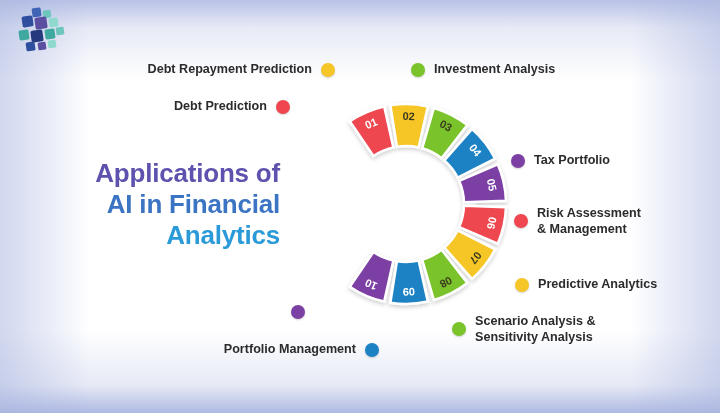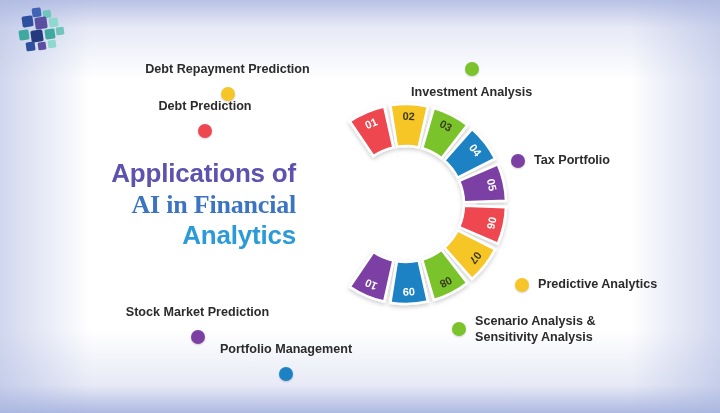--- a/index.html
+++ b/index.html
@@ -45,31 +45,31 @@
     position: absolute;
     left: 16px;
     top: 6px;
     width: 62px;
     height: 46px;
   }
 
   
   .title {
     position: absolute;
-    left: 28px;
+    left: 12px;
     top: 158px;
     width: 268px;
     text-align: right;
     font-size: 26px;
     line-height: 31px;
     font-weight: bold;
     letter-spacing: -0.2px;
   }
   .title .l1 { color: #5d52ad; display: block; }
-  .title .l2 { color: #3c74c4; display: block; font-family: Liberation Serif, serif; }
+  .title .l2 { color: #3c74c4; display: block; }
   .title .l3 { color: #2b9ad8; display: block; }
 
   
   .donut {
     position: absolute;
     left: 300px;
     top: 88px;
     width: 212px;
     height: 232px;
   }
@@ -80,21 +80,21 @@
     display: flex;
     align-items: center;
     gap: 9px;
     color: #2b2b2b;
     font-size: 12.6px;
     line-height: 15.5px;
     font-weight: 600;
     white-space: pre-line;
   }
   .lbl.right-align {
-    flex-direction: column;
+    flex-direction: row;
     justify-content: flex-end;
   }
   .lbl .dot {
     flex: 0 0 auto;
     width: 14px;
     height: 14px;
     border-radius: 50%;
     box-shadow: 0 1px 2px rgba(0,0,0,0.18);
   }
   .lbl .txt { display: block; }
@@ -163,46 +163,50 @@
   <div class="lbl right-align" style="left:120px; top:62px; width:215px; justify-content:flex-end;">
     <span class="txt">Debt Repayment Prediction</span>
     <span class="dot" style="background:#f6c527;"></span>
   </div>
 
   <div class="lbl right-align" style="left:120px; top:99px; width:170px; justify-content:flex-end;">
     <span class="txt">Debt Prediction</span>
     <span class="dot" style="background:#ef4650;"></span>
   </div>
 
-  <div class="lbl" style="left:411px; top:62px;flex-direction:column;">
+  <div class="lbl" style="left:411px; top:62px;">
     <span class="dot" style="background:#7ac32b;"></span>
     <span class="txt">Investment Analysis</span>
   </div>
 
 
   <div class="lbl" style="left:511px; top:153px;">
     <span class="dot" style="background:#7c3fa4;"></span>
     <span class="txt">Tax Portfolio</span>
   </div>
 
+  <div class="lbl two-line" style="left:514px; top:205px;">
+    <span class="dot" style="background:#ef4650;"></span>
+    <span class="txt">Risk Assessment
+&amp; Management</span>
+  </div>
 
   <div class="lbl" style="left:503px; top:277px;padding-left:12px;">
     <span class="dot" style="background:#f6c527;"></span>
     <span class="txt">Predictive Analytics</span>
   </div>
 
   <div class="lbl two-line" style="left:452px; top:313px;">
     <span class="dot" style="background:#7ac32b;"></span>
     <span class="txt">Scenario Analysis &amp;
 Sensitivity Analysis</span>
   </div>
 
-  <div class="lbl right-align" style="left:180px; top:342px; width:212px; justify-content:flex-end;">
+  <div class="lbl right-align" style="left:167px; top:342px; width:212px; justify-content:flex-end;">
     <span class="txt">Portfolio Management</span>
     <span class="dot" style="background:#1c82c4;"></span>
   </div>
 
   <div class="lbl right-align" style="left:90px; top:305px; width:215px; justify-content:flex-end;">
-    <span class="txt">Stock Market Prediction</span>
     <span class="dot" style="background:#7c3fa4;"></span>
   </div>
 
 </div>
 
 </body></html>

